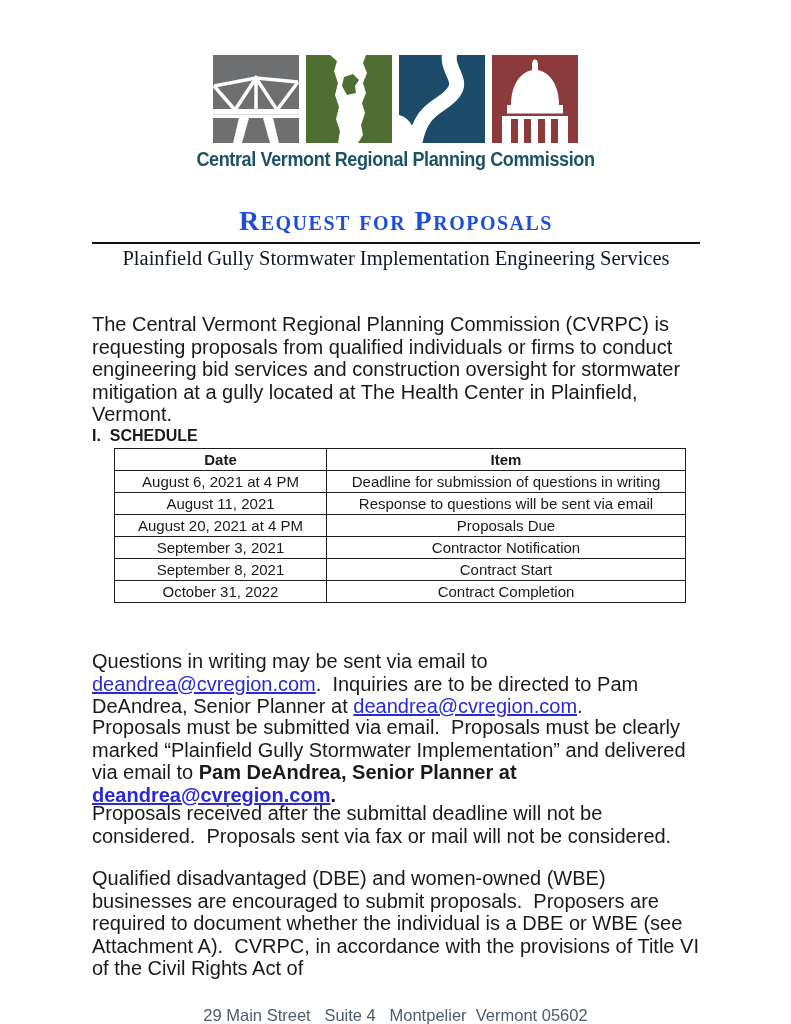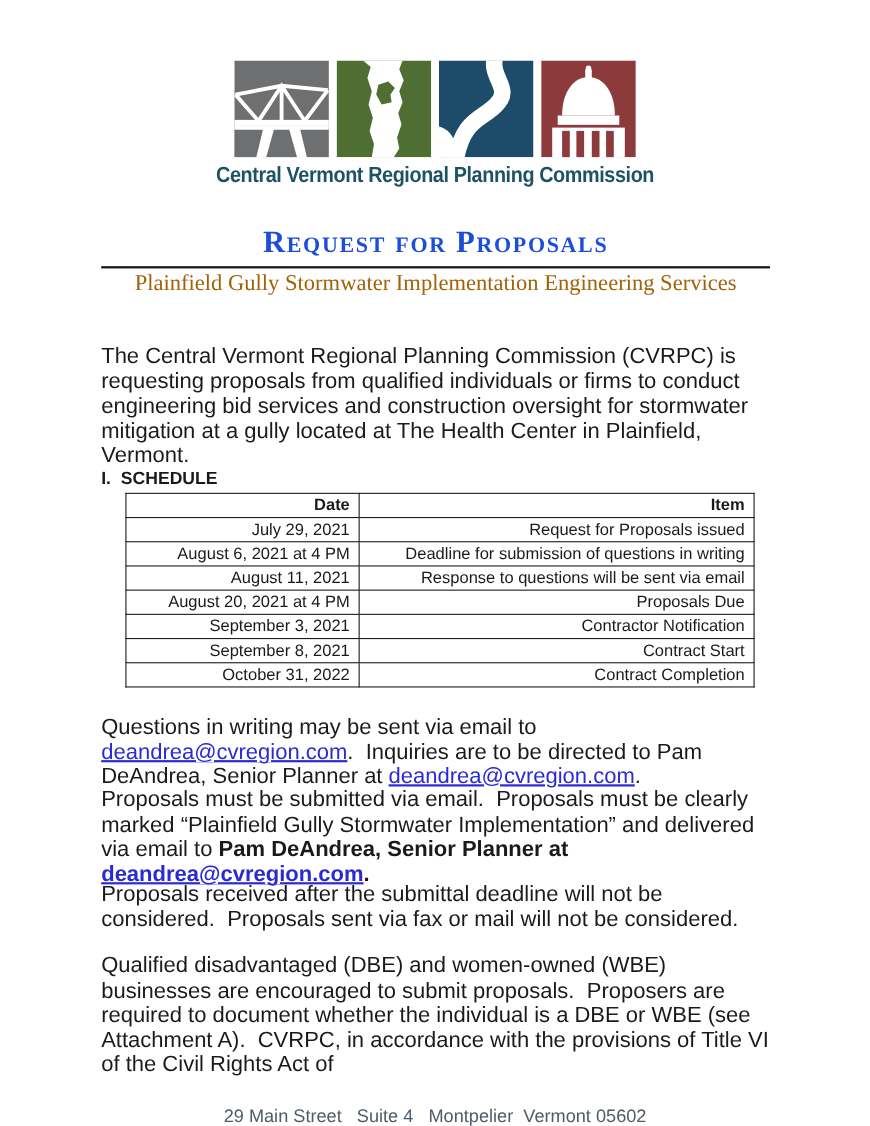--- a/index.html
+++ b/index.html
@@ -19,40 +19,40 @@
     white-space:nowrap;
   }
   
   .title-block { position:absolute; top:205px; left:92px; width:608px; text-align:center; }
   .rfp-title {
     font-family:"Liberation Serif", serif; font-variant:small-caps; font-weight:600;
     font-size:28px; letter-spacing:1.5px; color:#1d4ed8;
   }
   .rule { margin-top:5px; border:none; border-top:2.5px solid #111; width:100%; }
   .rfp-subtitle {
-    margin-top:3px; font-family:"Liberation Serif", serif; font-size:20.5px; color:#a16207;
+    margin-top:3px; font-family:"Liberation Serif", serif; font-size:20.5px; color:#0f172a;
   }
   
   .para {
     position:absolute; left:92px; width:612px; font-size:20px; line-height:22.5px;
     white-space:pre-wrap; color:#1a1a1a;
   }
   .section-heading {
     position:absolute; left:92px; font-size:16px; font-weight:bold; white-space:pre-wrap;margin-top:28px;
   }
   a.email-link { color:var(--link_blue); text-decoration:underline; }
   .bold-seg { font-weight:bold; }
   
   .schedule-table {
     position:absolute; top:448px; left:114px; width:572px;
     border-collapse:collapse; font-size:15px;
   }
   .schedule-table th, .schedule-table td {
     border:1.6px solid #1c1c1c; height:22px; padding:0 8px;
-    text-align:right; vertical-align:middle; line-height:20px; white-space:nowrap;margin-top:20px;
+    text-align:center; vertical-align:middle; line-height:20px; white-space:nowrap;margin-top:20px;
   }
   .schedule-table th { font-weight:bold; }
   .col-date { width:212px; }
   
   .footer {
     position:absolute; top:957px; left:0; width:791px; text-align:center;
     color:var(--footer_slate); font-size:16.5px; line-height:23.5px; white-space:pre-wrap;
   }
 </style>
 </head>
@@ -117,24 +117,20 @@
 
   <table class="schedule-table">
     <thead>
       <tr>
         <th class="col-date">Date</th>
         <th>Item</th>
       </tr>
     </thead>
     <tbody>
       <tr>
-        <td>July 29, 2021</td>
-        <td>Request for Proposals issued</td>
-      </tr>
-      <tr>
         <td>August 6, 2021 at 4 PM</td>
         <td>Deadline for submission of questions in writing</td>
       </tr>
       <tr>
         <td>August 11, 2021</td>
         <td>Response to questions will be sent via email</td>
       </tr>
       <tr>
         <td>August 20, 2021 at 4 PM</td>
         <td>Proposals Due</td>

